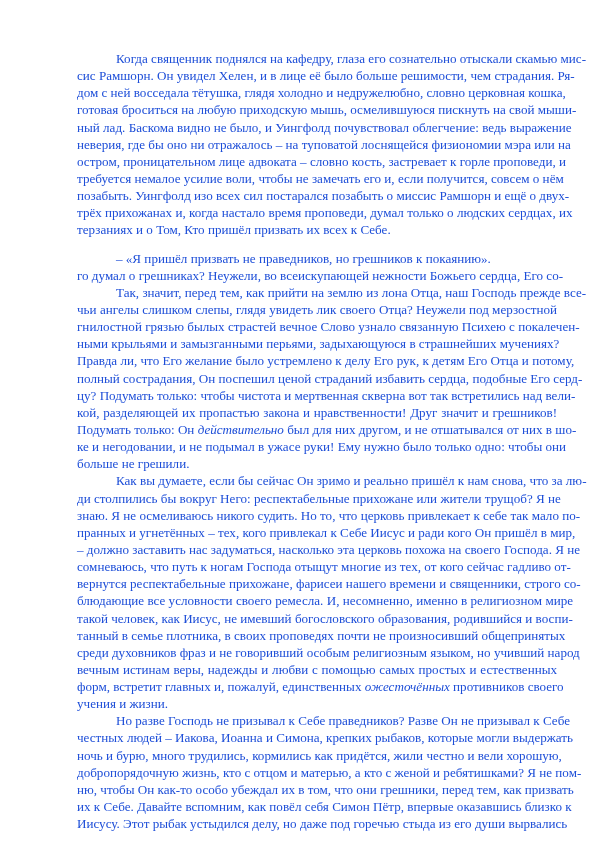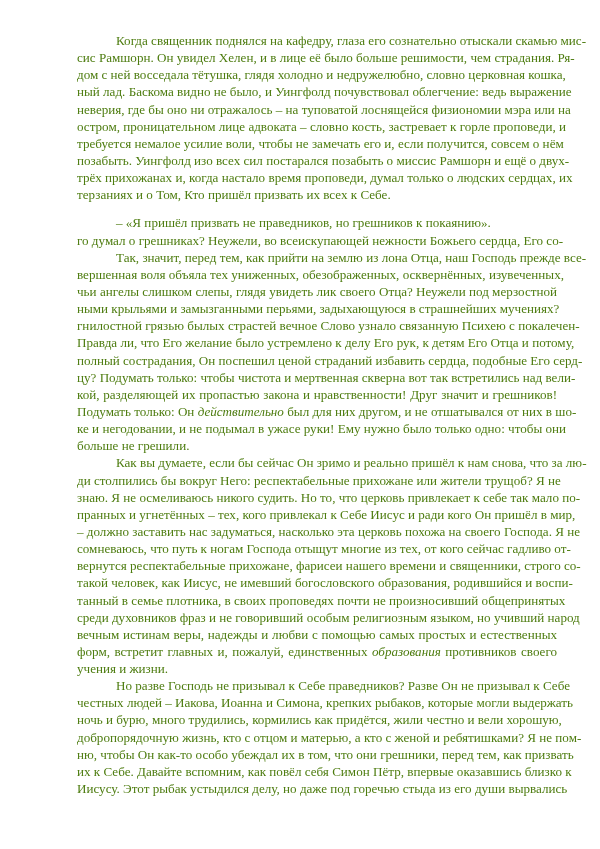--- a/index.html
+++ b/index.html
@@ -9,26 +9,26 @@
     }
     body {
       width: 600px;
       height: 849px;
       position: relative;
       overflow: hidden;
     }
     .page {
       position: absolute;
       left: 77px;
-      top: 32px;
+      top: 50px;
       width: 480px;
       font-family: "Liberation Serif", "DejaVu Serif", serif;
       font-size: 13.1px;
       line-height: 17.15px;
-      color: #4d7c0f;
+      color: #1d4ed8;
     }
     .line {
       display: block;
       white-space: nowrap;
       text-align: justify;
       text-align-last: justify;
       height: 17.15px;
     }
     .line.last {
       text-align-last: left;
@@ -44,60 +44,61 @@
     }
   </style>
 </head>
 <body>
 
 <div class="page">
   <div id="p0">
       <span class="line indent">Когда священник поднялся на кафедру, глаза его сознательно отыскали скамью мис-</span>
       <span class="line">сис Рамшорн. Он увидел Хелен, и в лице её было больше решимости, чем страдания. Ря-</span>
       <span class="line">дом с ней восседала тётушка, глядя холодно и недружелюбно, словно церковная кошка,</span>
+      <span class="line">готовая броситься на любую приходскую мышь, осмелившуюся пискнуть на свой мыши-</span>
       <span class="line">ный лад. Баскома видно не было, и Уингфолд почувствовал облегчение: ведь выражение</span>
       <span class="line">неверия, где бы оно ни отражалось – на туповатой лоснящейся физиономии мэра или на</span>
       <span class="line">остром, проницательном лице адвоката – словно кость, застревает к горле проповеди, и</span>
       <span class="line">требуется немалое усилие воли, чтобы не замечать его и, если получится, совсем о нём</span>
       <span class="line">позабыть. Уингфолд изо всех сил постарался позабыть о миссис Рамшорн и ещё о двух-</span>
       <span class="line">трёх прихожанах и, когда настало время проповеди, думал только о людских сердцах, их</span>
       <span class="line last">терзаниях и о Том, Кто пришёл призвать их всех к Себе.</span>
     </div>
   <div class="gap"></div>
   <div id="p1">
       <span class="line indent last">– «Я пришёл призвать не праведников, но грешников к покаянию».</span>
     </div>
   <div id="p2">
       <span class="line">го думал о грешниках? Неужели, во всеискупающей нежности Божьего сердца, Его со-</span>
       <span class="line indent">Так, значит, перед тем, как прийти на землю из лона Отца, наш Господь прежде все-</span>
-      <span class="line">вершенная воля объяла тех униженных, обезображенных, осквернённых, изувеченных,</span>
       <span class="line">чьи ангелы слишком слепы, глядя увидеть лик своего Отца? Неужели под мерзостной</span>
+      <span class="line">гнилостной грязью былых страстей вечное Слово узнало связанную Психею с покалечен-</span>
       <span class="line">ными крыльями и замызганными перьями, задыхающуюся в страшнейших мучениях?</span>
-      <span class="line">гнилостной грязью былых страстей вечное Слово узнало связанную Психею с покалечен-</span>
       <span class="line">Правда ли, что Его желание было устремлено к делу Его рук, к детям Его Отца и потому,</span>
       <span class="line">полный сострадания, Он поспешил ценой страданий избавить сердца, подобные Его серд-</span>
       <span class="line">цу? Подумать только: чтобы чистота и мертвенная скверна вот так встретились над вели-</span>
       <span class="line">кой, разделяющей их пропастью закона и нравственности! Друг значит и грешников!</span>
       <span class="line">Подумать только: Он <em>действительно</em> был для них другом, и не отшатывался от них в шо-</span>
       <span class="line">ке и негодовании, и не подымал в ужасе руки! Ему нужно было только одно: чтобы они</span>
       <span class="line last">больше не грешили.</span>
     </div>
   <div id="p3">
       <span class="line indent">Как вы думаете, если бы сейчас Он зримо и реально пришёл к нам снова, что за лю-</span>
       <span class="line">ди столпились бы вокруг Него: респектабельные прихожане или жители трущоб? Я не</span>
       <span class="line">знаю. Я не осмеливаюсь никого судить. Но то, что церковь привлекает к себе так мало по-</span>
       <span class="line">пранных и угнетённых – тех, кого привлекал к Себе Иисус и ради кого Он пришёл в мир,</span>
       <span class="line">– должно заставить нас задуматься, насколько эта церковь похожа на своего Господа. Я не</span>
       <span class="line">сомневаюсь, что путь к ногам Господа отыщут многие из тех, от кого сейчас гадливо от-</span>
       <span class="line">вернутся респектабельные прихожане, фарисеи нашего времени и священники, строго со-</span>
+      <span class="line">блюдающие все условности своего ремесла. И, несомненно, именно в религиозном мире</span>
       <span class="line">такой человек, как Иисус, не имевший богословского образования, родившийся и воспи-</span>
       <span class="line">танный в семье плотника, в своих проповедях почти не произносивший общепринятых</span>
       <span class="line">среди духовников фраз и не говоривший особым религиозным языком, но учивший народ</span>
       <span class="line">вечным истинам веры, надежды и любви с помощью самых простых и естественных</span>
-      <span class="line">форм, встретит главных и, пожалуй, единственных <em>образования</em> противников своего</span>
+      <span class="line">форм, встретит главных и, пожалуй, единственных <em>ожесточённых</em> противников своего</span>
       <span class="line last">учения и жизни.</span>
     </div>
   <div id="p4">
       <span class="line indent">Но разве Господь не призывал к Себе праведников? Разве Он не призывал к Себе</span>
       <span class="line">честных людей – Иакова, Иоанна и Симона, крепких рыбаков, которые могли выдержать</span>
       <span class="line">ночь и бурю, много трудились, кормились как придётся, жили честно и вели хорошую,</span>
       <span class="line">добропорядочную жизнь, кто с отцом и матерью, а кто с женой и ребятишками? Я не пом-</span>
       <span class="line">ню, чтобы Он как-то особо убеждал их в том, что они грешники, перед тем, как призвать</span>
       <span class="line">их к Себе. Давайте вспомним, как повёл себя Симон Пётр, впервые оказавшись близко к</span>
       <span class="line">Иисусу. Этот рыбак устыдился делу, но даже под горечью стыда из его души вырвались</span>

